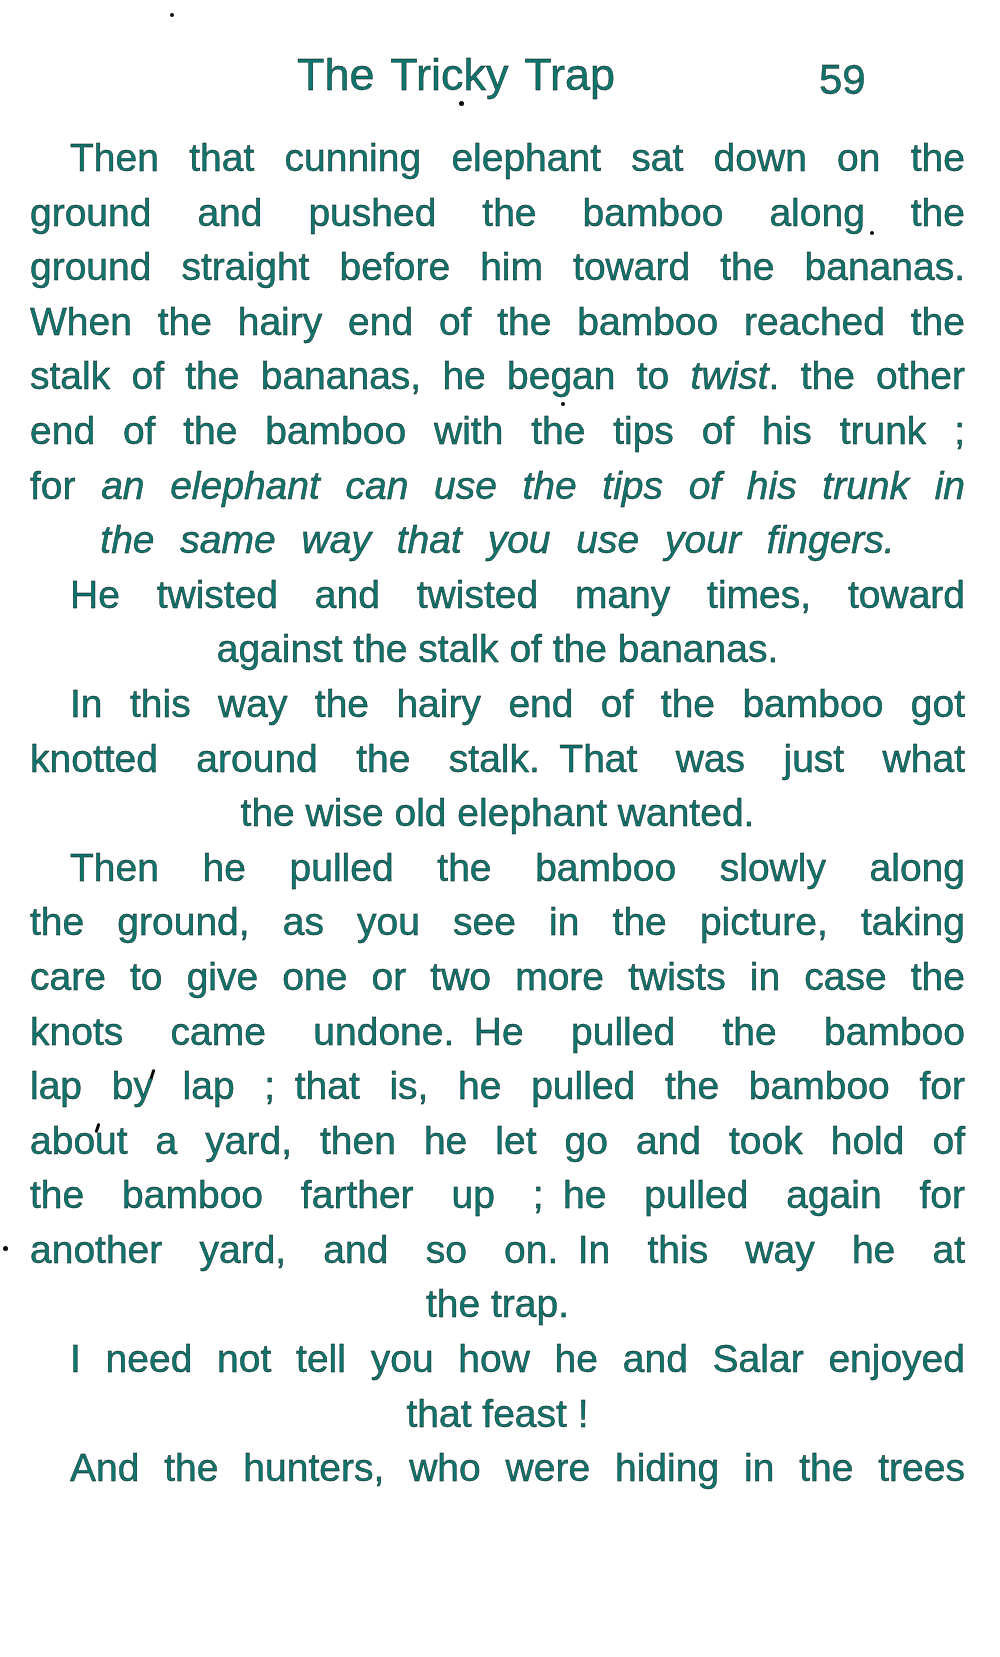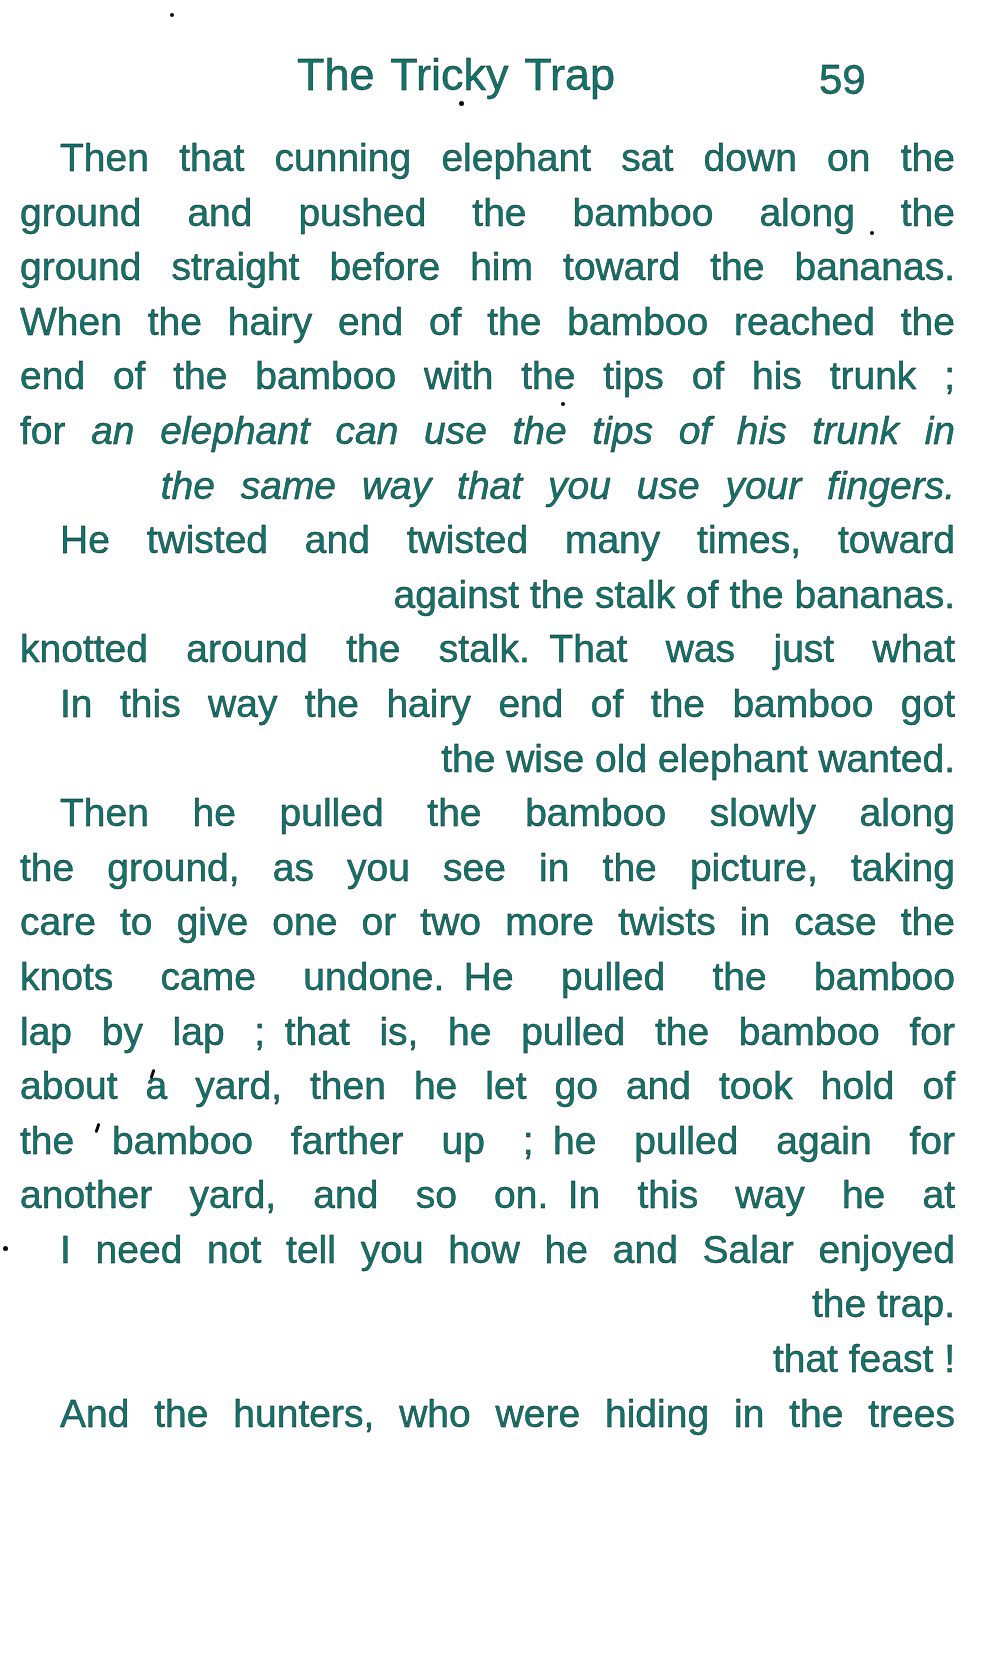--- a/index.html
+++ b/index.html
@@ -28,29 +28,29 @@
   }
   .page-number {
     position: absolute;
     left: 819px;
     top: 59px;
     font-size: 42px;
     line-height: 1;
   }
   .body-text {
     position: absolute;
-    left: 20px;
+    left: 30px;
     top: 131px;
     width: 935px;
   }
   .line {
     font-size: 39px;
     line-height: 54.6px;
     height: 54.6px;
-    text-align: right;
+    text-align: center;
     white-space: normal;
   }
   .line.justify {
     text-align: justify;
     text-align-last: justify;
     text-justify: inter-word;
   }
   .line.indent {
     padding-left: 40px;
   }
@@ -71,38 +71,39 @@
 <body>
 
 <div class="page">
   <div class="header-title">The Tricky Trap</div>
   <div class="page-number">59</div>
   <div class="body-text" id="body-lines">
       <div class="line justify indent"><span class="run">Then that cunning elephant sat down on the</span></div>
       <div class="line justify"><span class="run">ground and pushed the bamboo along the</span></div>
       <div class="line justify"><span class="run">ground straight before him toward the bananas.</span></div>
       <div class="line justify"><span class="run">When the hairy end of the bamboo reached the</span></div>
+      <div class="line justify"><span class="run">stalk of the bananas, he began to </span><span class="run italic">twist</span><span class="run">. the other</span></div>
       <div class="line justify"><span class="run">end of the bamboo with the tips of his trunk ;</span></div>
       <div class="line justify"><span class="run">for </span><span class="run italic">an elephant can use the tips of his trunk in</span></div>
       <div class="line spread"><span class="run italic">the same way that you use your fingers.</span></div>
       <div class="line justify indent"><span class="run">He twisted and twisted many times, toward</span></div>
       <div class="line"><span class="run">against the stalk of the bananas.</span></div>
+      <div class="line justify indent"><span class="run">In this way the hairy end of the bamboo got</span></div>
       <div class="line justify"><span class="run">knotted around the stalk. That was just what</span></div>
-      <div class="line justify indent"><span class="run">In this way the hairy end of the bamboo got</span></div>
       <div class="line"><span class="run">the wise old elephant wanted.</span></div>
       <div class="line justify indent"><span class="run">Then he pulled the bamboo slowly along</span></div>
       <div class="line justify"><span class="run">the ground, as you see in the picture, taking</span></div>
       <div class="line justify"><span class="run">care to give one or two more twists in case the</span></div>
       <div class="line justify"><span class="run">knots came undone. He pulled the bamboo</span></div>
       <div class="line justify"><span class="run">lap by lap ; that is, he pulled the bamboo for</span></div>
       <div class="line justify"><span class="run">about a yard, then he let go and took hold of</span></div>
       <div class="line justify"><span class="run">the bamboo farther up ; he pulled again for</span></div>
       <div class="line justify"><span class="run">another yard, and so on. In this way he at</span></div>
+      <div class="line"><span class="run">the trap.</span></div>
       <div class="line justify indent"><span class="run">I need not tell you how he and Salar enjoyed</span></div>
-      <div class="line"><span class="run">the trap.</span></div>
       <div class="line"><span class="run">that feast !</span></div>
       <div class="line justify indent"><span class="run">And the hunters, who were hiding in the trees</span></div>
     </div>
   <div id="specks-host"></div>
 <div class="speck dot" style="left: 170px; top: 13px; width: 4px; height: 4px;"></div>
     <div class="speck dot" style="left: 459px; top: 101px; width: 5px; height: 5px;"></div>
     <div class="speck dot" style="left: 870px; top: 231px; width: 4px; height: 4px;"></div>
     <div class="speck dot" style="left: 561px; top: 402px; width: 4px; height: 4px;"></div>
     <div class="speck tick" style="left: 151px; top: 1069px; width: 3px; height: 10px;"></div>
     <div class="speck tick" style="left: 96px; top: 1123px; width: 3px; height: 10px;"></div>

